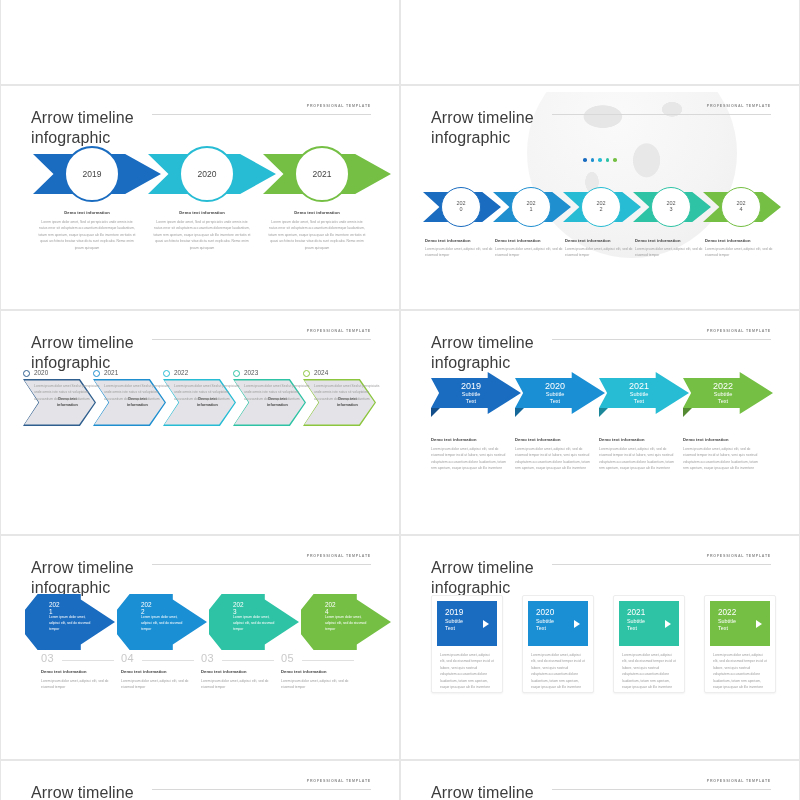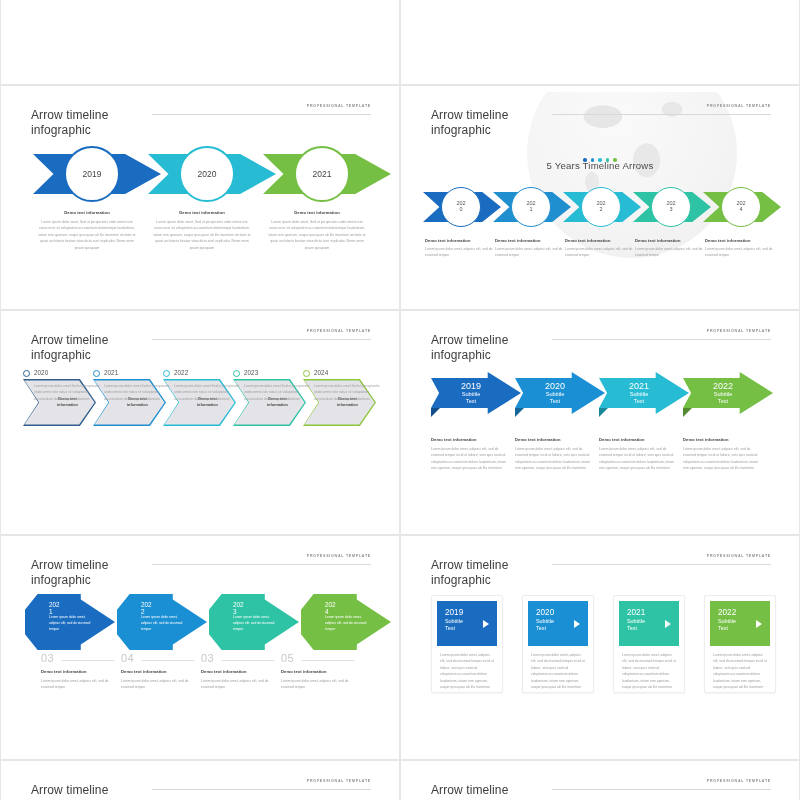--- a/index.html
+++ b/index.html
@@ -26,21 +26,21 @@
   .canvas{
     position:absolute;
     left:8px; top:6px; right:8px; bottom:6px;
     background:#fff;
     overflow:hidden;
   }
 
   
   .hdr{ position:absolute; left:22px; top:16px; }
   .hdr .t{
-    font-size:12px; color:#3c3c3c; line-height:1.22;
+    font-size:16px; color:#3c3c3c; line-height:1.22;
     font-weight:400; letter-spacing:.1px; white-space:pre-line;
   }
   .hdr-rule{
     position:absolute; left:143px; top:22px; right:20px;
     height:1px; background:#d8d8d8;
   }
   .hdr-pro{
     position:absolute; right:20px; top:12px;
     font-size:3.6px; letter-spacing:.75px; color:#8c8c8c;
     font-weight:700;
@@ -264,21 +264,20 @@
       <div class="hdr">
         <div class="t">Arrow timeline
 infographic</div>
       </div>
       <div class="hdr-rule"></div>
       <div class="hdr-pro">PROFESSIONAL TEMPLATE</div>
 
       <div class="dots">
         <i style="background:#1a6cc0"></i><i style="background:#1f8fd0"></i><i style="background:#27bcd4"></i><i style="background:#2ec3a5"></i><i style="background:#74bf44"></i>
       </div>
-      <div class="s2-title">5 Years Timeline Arrows</div>
 
       <div class="s2-row">
         <div class="s2-item" style="left:0">
           <div class="s2-arrow" style="background:#1a6cc0"></div>
           <div class="s2-circle" style="border-color:#1a6cc0; white-space:pre-line">202
 0</div>
         </div>
         <div class="s2-item" style="left:70px">
           <div class="s2-arrow" style="background:#1f8fd0"></div>
           <div class="s2-circle" style="border-color:#1f8fd0; white-space:pre-line">202

